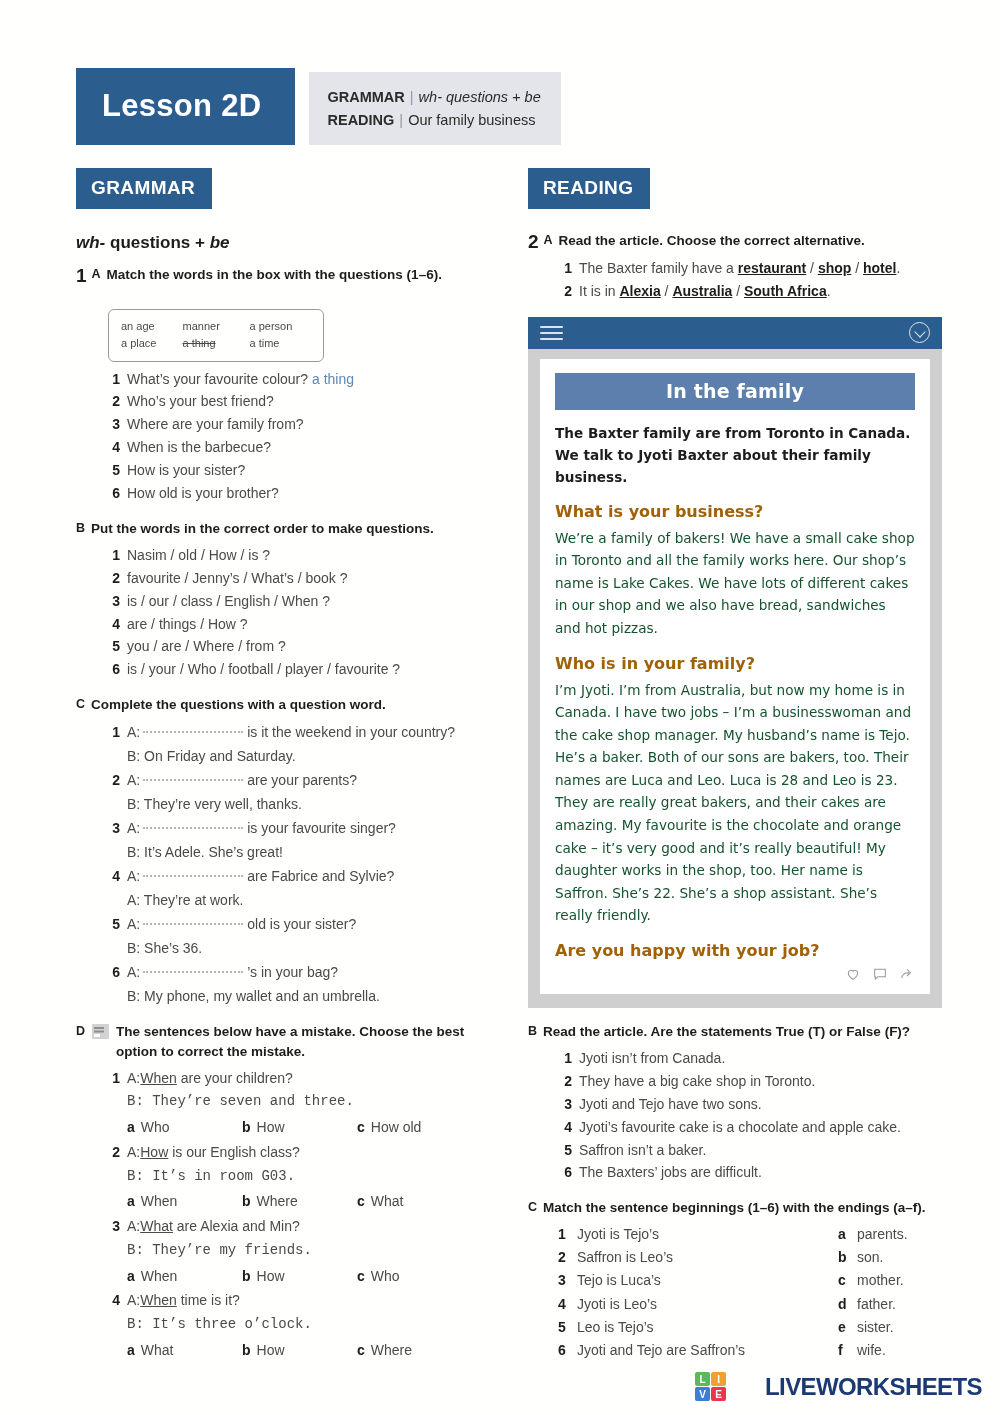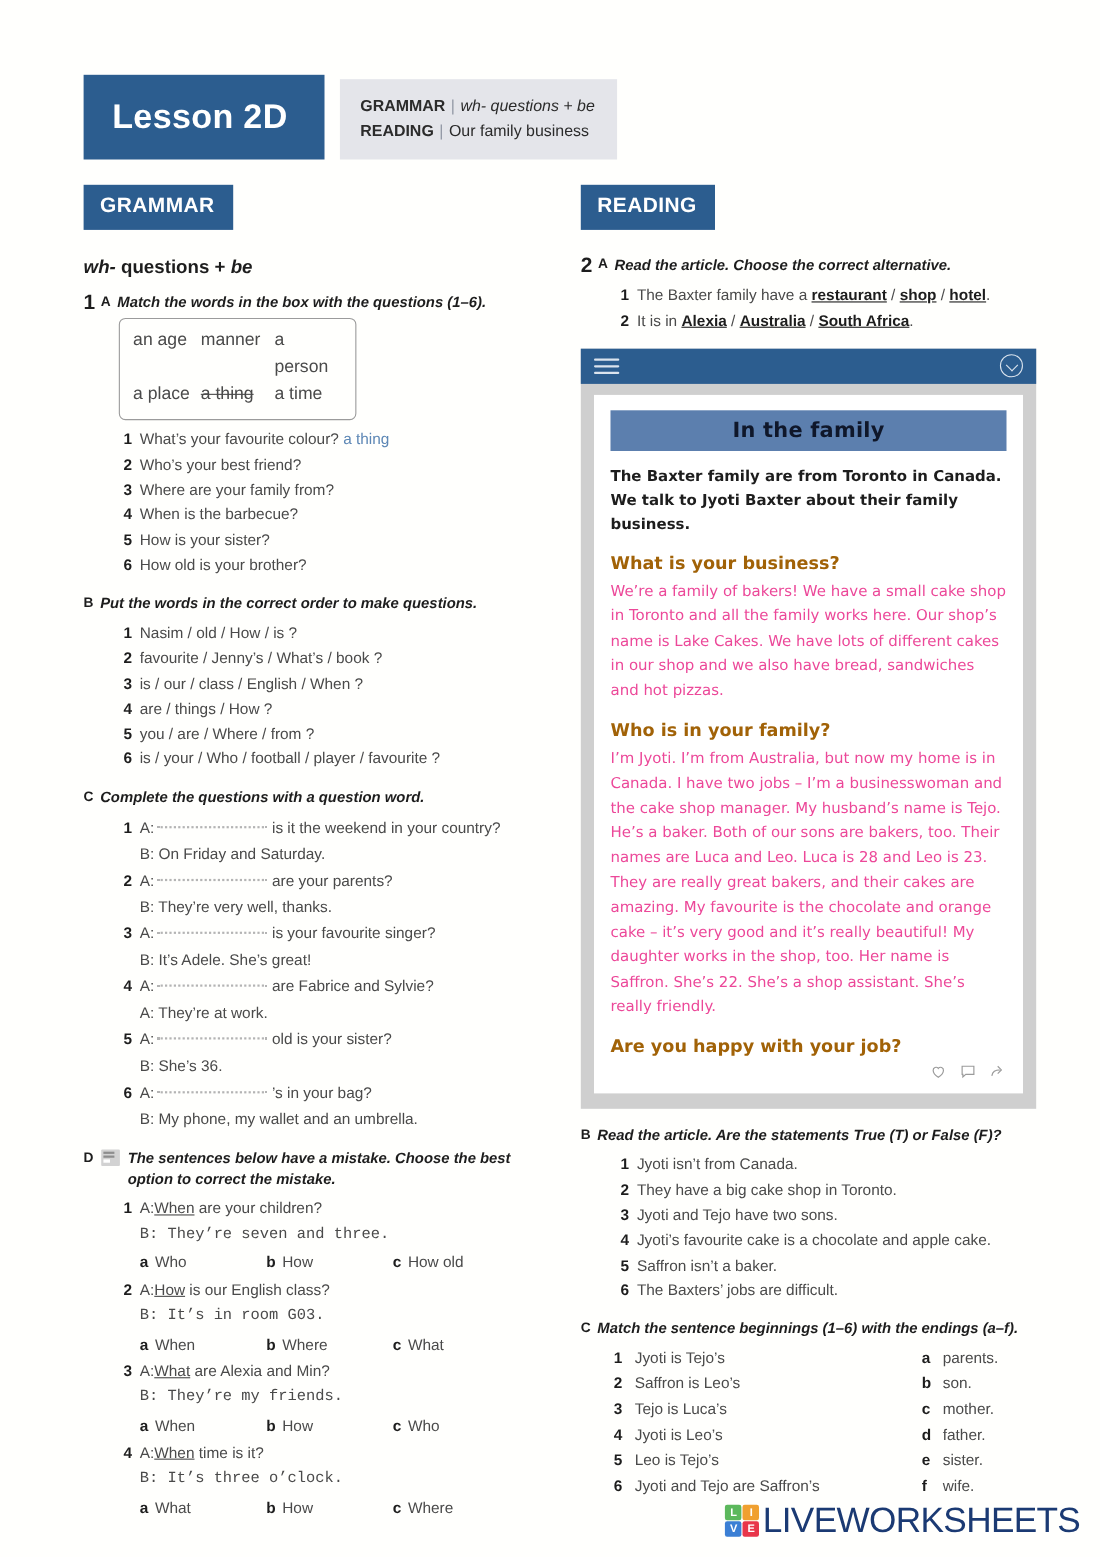--- a/index.html
+++ b/index.html
@@ -44,35 +44,35 @@
   .col-right { position:absolute; left:528px; top:168px; width:420px; }
 
   .gram-title { font-size:17px; font-weight:bold; color:#1d1d1d; margin:24px 0 12px 0; }
   .gram-title i { font-style:italic; }
 
   
   .ex { margin-bottom:4px; }
   .ex-head { display:flex; align-items:flex-start; font-size:13.5px; font-weight:bold; color:#1d1d1d; line-height:1.45; }
   .ex-num { font-size:19px; font-weight:bold; color:#1d1d1d; margin-right:5px; line-height:1; position:relative; top:1px;}
   .ex-letter { font-weight:bold; font-size:12.5px; margin-right:6px; color:#1d1d1d; }
-  .ex-head-text { flex:1;font-style:italic; }
+  .ex-head-text { flex:1; }
 
   .sub-head { display:flex; align-items:flex-start; font-size:13.5px; font-weight:bold; color:#1d1d1d; margin-top:14px; line-height:1.45; }
 
   ol.items { list-style:none; margin:6px 0 0 0; padding:0 0 0 30px; }
   ol.items li { display:flex; font-size:14px; line-height:1.63; color:#4a4a4a; }
   ol.items li .n { font-weight:bold; color:#1d1d1d; min-width:14px; margin-right:7px; text-align:right; }
   ol.items li .t { flex:1; }
   .answer-blue { color:#5d87b5; }
 
   .word-box {
     border:1px solid #9b9b9b; border-radius:6px;
-    margin:4px 0 6px 32px; width:216px;
+    margin:24px 0 6px 32px; width:216px;
     padding:8px 12px 9px 12px;
-    font-size:16px; color:#4a4a4a; line-height:1.55;
+    font-size:11px; color:#4a4a4a; line-height:1.55;
   }
   .word-box .row { display:flex; }
   .word-box .w { width:68px; }
   .word-box .w.mid { width:74px; }
   .strike { text-decoration:line-through; }
 
   
   .qa { padding-left:30px; margin-top:5px; }
   .qa .line { display:flex; font-size:14px; line-height:1.72; color:#4a4a4a; }
   .qa .line .n { font-weight:bold; color:#1d1d1d; min-width:14px; margin-right:7px; text-align:right; }
@@ -119,42 +119,42 @@
   .chev-circle::after {
     content:""; position:absolute; left:5.5px; top:5px; width:7px; height:7px;
     border-right:1.8px solid #dbe4ee; border-bottom:1.8px solid #dbe4ee;
     transform:rotate(45deg);
   }
   .article-body {
     background:#fff; margin:10px 12px 0 12px; padding:14px 15px 12px 15px;
     font-family:"DejaVu Sans", sans-serif;
   }
   .article-title {
-    background:#5c7fae; color:#0f172a; text-align:center;
+    background:#5c7fae; color:#ffffff; text-align:center;
     font-size:19px; font-weight:bold; padding:7px 0 8px 0; margin-bottom:12px;
     letter-spacing:.2px;
   }
   .article-intro { font-size:13.6px; font-weight:bold; color:#1d1d1d; line-height:1.62; margin-bottom:14px; }
   .art-h { color:#a16207; font-size:16px; font-weight:bold; margin:0 0 6px 0; }
-  .art-p { font-size:13.6px; color:#ec4899; line-height:1.66; margin:0 0 14px 0; }
+  .art-p { font-size:13.6px; color:#14532d; line-height:1.66; margin:0 0 14px 0; }
   .art-actions { display:flex; justify-content:flex-end; gap:11px; margin-top:4px; }
   .ico { width:16px; height:16px; color:#9b9b9b; }
 
   
   .match-wrap { display:flex; padding-left:30px; margin-top:5px; }
   .match-col { flex:1; }
   .match-col.right { max-width:110px; }
   .match-col .line { display:flex; font-size:14px; line-height:1.66; color:#4a4a4a; }
   .match-col .line .n { font-weight:bold; color:#1d1d1d; min-width:12px; margin-right:7px; text-align:left; }
 
   
   .footer { position:absolute; right:18px; bottom:14px; display:flex; align-items:center; }
   .logo-grid { display:grid; grid-template-columns:15px 15px; grid-template-rows:14px 14px; gap:1px; margin-right:3px; }
   .logo-grid div { color:#fff; font-weight:bold; font-size:10px; display:flex; align-items:center; justify-content:center; border-radius:2px; }
-  .logo-text { font-size:32px; font-weight:normal; color:#1b3a73; letter-spacing:-.6px; }
+  .logo-text { font-size:24px; font-weight:bold; color:#1b3a73; letter-spacing:-.6px;margin-left:36px; }
 </style>
 </head>
 <body>
 
 <div class="page-header">
   <div class="lesson-badge">Lesson 2D</div>
   <div class="header-meta">
     <div>
       <span class="lbl">GRAMMAR</span><span class="sep">|</span><em>wh- questions + be</em>
     </div>

